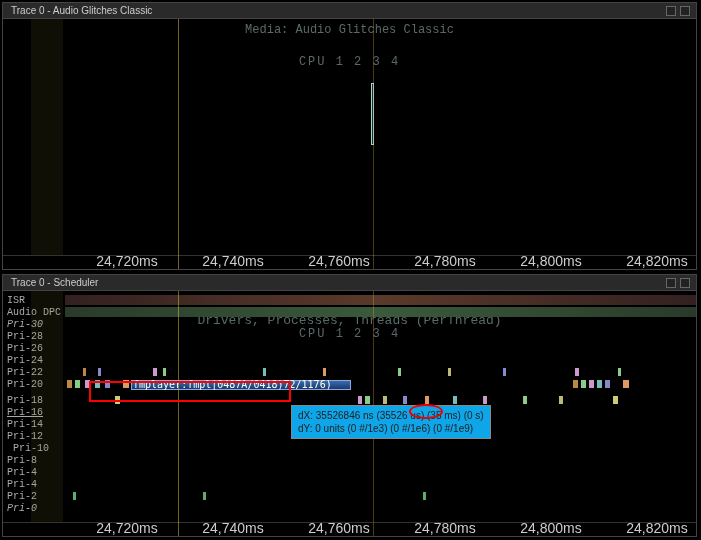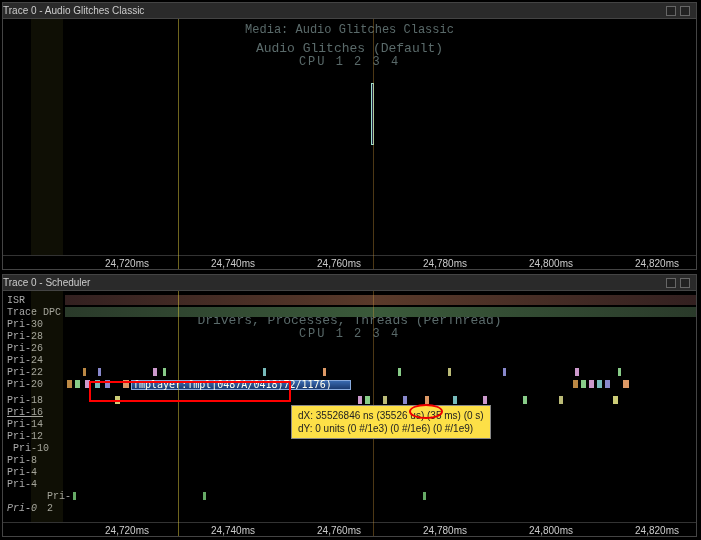--- a/index.html
+++ b/index.html
@@ -1,55 +1,54 @@
 <!DOCTYPE html>
 <html><head>
 <meta charset="utf-8">
 <style>
   * { margin: 0; padding: 0; box-sizing: border-box; }
   body { background: #000; font-family: "Segoe UI", Arial, sans-serif; width: 701px; height: 540px; overflow: hidden; }
   .pane { position: absolute; border: 1px solid #444; background: #000; }
-  .pane-title { height: 16px; background: #2a2a2a; color: #ccc; font-size: 10px; line-height: 16px; padding-left: 0; border-bottom: 1px solid #444; display:flex; align-items:center; justify-content:space-between;}
+  .pane-title { height: 16px; background: #2a2a2a; color: #ccc; font-size: 10px; line-height: 16px; padding-left: 8px; border-bottom: 1px solid #444; display:flex; align-items:center; justify-content:space-between;}
   .title-icons{display:flex;gap:4px;padding-right:6px;}
   .ti{width:10px;height:10px;display:inline-block;border:1px solid #666;background:#222;}
   .overlay-title { position: absolute; width: 100%; text-align: center; color: #5a6a6a; font-family: "Courier New", monospace; pointer-events: none; }
   .overlay1 { top: 20px; font-size: 12px; }
   .overlay2 { top: 38px; font-size: 13px; }
   .overlay3 { top: 52px; font-size: 12px; letter-spacing: 2px; }
   .ruler { position: absolute; bottom: 0; left: 0; right: 0; height: 14px; border-top: 1px solid #333; }
-  .tick { position: absolute; bottom: 0; color: #ccc; font-size: 10px; transform: translateX(-50%); white-space: nowrap; }
+  .tick { position: absolute; bottom: 0; color: #ccc; font-size: 14px; transform: translateX(-50%); white-space: nowrap; }
   .leftcol { position: absolute; left: 0; top: 16px; bottom: 14px; width: 62px; }
   .rowlabel { position: absolute; left: 4px; color: #aaa; font-size: 10px; font-family: "Courier New", monospace; line-height: 12px; }
   .tracks { position: absolute; left: 62px; right: 0; top: 16px; bottom: 14px; }
   .vline-yellow { position: absolute; top: 16px; bottom: 0; width: 1px; background: rgba(220,200,60,0.5); z-index:5;}
   .vline-orange { position: absolute; top: 16px; bottom: 0; width: 1px; background: rgba(220,160,60,0.35); z-index:5;}
   .sel-region { position: absolute; top: 16px; bottom: 14px; background: rgba(120,120,40,0.12); z-index:3;}
   .glitch-mark { position: absolute; width: 3px; border: 1px solid #99ddcc; background: #224; z-index:4;}
   .seg { position: absolute; height: 8px; z-index:4;}
   .bar-long { position: absolute; height: 10px; background: linear-gradient(#3a6ab0,#1a3a70); border:1px solid #88aadd; z-index:4;}
   .bar-text { position:absolute; color:#ffe; font-size:10px; line-height:10px; overflow:hidden; white-space:nowrap; z-index:6; font-family:monospace;}
   .redbox { position: absolute; border: 2px solid #f00; z-index: 7; pointer-events:none;}
-  .tooltip { position: absolute; background: #fde047; border: 1px solid #888; font-size: 10px; color: #222; padding: 3px 6px; line-height: 13px; z-index: 9; font-family:Arial,sans-serif;}
+  .tooltip { position: absolute; background: #0ea5e9; border: 1px solid #888; font-size: 10px; color: #222; padding: 3px 6px; line-height: 13px; z-index: 9; font-family:Arial,sans-serif;}
   .redcircle { position: absolute; border: 2px solid #e00; border-radius: 50%; z-index: 10; pointer-events:none;}
   .isr-band{position:absolute;height:10px;left:0;right:0;background:linear-gradient(90deg,#332020,#5a3a2a,#332020);}
   .dpc-band{position:absolute;height:10px;left:0;right:0;background:linear-gradient(90deg,#2a3a2a,#3a5a3a,#2a3a2a);}
 </style>
 </head>
 <body>
 
 <div id="p1" class="pane" style="left: 2px; top: 2px; width: 695px; height: 268px;">
   <div class="pane-title">
     <span>Trace 0 - Audio Glitches Classic</span>
     <span class="title-icons">
       <span class="ti"></span>
       <span class="ti"></span>
     </span>
   </div>
   <div class="overlay-title overlay1">Media: Audio Glitches Classic</div>
-  <div class="overlay-title overlay2">Audio Glitches (Default)</div>
   <div class="overlay-title overlay3">CPU   1 2 3 4</div>
   <div id="p1sel" class="sel-region" style="left: 28px; width: 32px;"></div>
   <div id="p1y" class="vline-yellow" style="left: 175px;"></div>
   <div id="p1o" class="vline-orange" style="left: 370px;"></div>
   <div id="glitch" class="glitch-mark" style="left: 368px; top: 80px; height: 62px;"></div>
   <div id="p1ruler" class="ruler">
       <span class="tick" style="left: 124px;">24,720ms</span>
       <span class="tick" style="left: 230px;">24,740ms</span>
       <span class="tick" style="left: 336px;">24,760ms</span>
       <span class="tick" style="left: 442px;">24,780ms</span>
@@ -64,36 +63,36 @@
     <span class="title-icons">
       <span class="ti"></span>
       <span class="ti"></span>
     </span>
   </div>
   <div class="overlay-title overlay1">CPU: Scheduler</div>
   <div class="overlay-title overlay2">Drivers, Processes, Threads (PerThread)</div>
   <div class="overlay-title overlay3">CPU   1 2 3 4</div>
   <div id="p2left" class="leftcol">
       <div class="rowlabel" style="top: 4px; font-family: Liberation Mono, monospace;">ISR</div>
-      <div class="rowlabel" style="top: 16px;">Trace DPC</div>
-      <div class="rowlabel" style="top: 28px;">Pri-30</div>
+      <div class="rowlabel" style="top: 16px;">Audio DPC</div>
+      <div class="rowlabel" style="top: 28px; font-style: italic;">Pri-30</div>
       <div class="rowlabel" style="top: 40px;">Pri-28</div>
       <div class="rowlabel" style="top: 52px;">Pri-26</div>
       <div class="rowlabel" style="top: 64px;">Pri-24</div>
       <div class="rowlabel" style="top: 76px;">Pri-22</div>
       <div class="rowlabel" style="top: 88px;">Pri-20</div>
       <div class="rowlabel" style="top: 104px;">Pri-18</div>
       <div class="rowlabel" style="top: 116px; text-decoration: underline;">Pri-16</div>
       <div class="rowlabel" style="top: 128px;">Pri-14</div>
       <div class="rowlabel" style="top: 140px;">Pri-12</div>
       <div class="rowlabel" style="top: 152px; margin-left: 6px;">Pri-10</div>
       <div class="rowlabel" style="top: 164px;">Pri-8</div>
       <div class="rowlabel" style="top: 176px;">Pri-4</div>
       <div class="rowlabel" style="top: 188px;">Pri-4</div>
-      <div class="rowlabel" style="top: 200px; margin-left: 40px;">Pri-2</div>
+      <div class="rowlabel" style="top: 200px;">Pri-2</div>
       <div class="rowlabel" style="top: 212px; font-style: italic;">Pri-0</div>
     </div>
   <div id="p2tracks" class="tracks">
       <div class="isr-band" style="top: 4px;"></div>
       <div class="dpc-band" style="top: 16px;"></div>
       <div class="seg" style="left: 18px; top: 77px; width: 3px; background: rgb(187, 136, 68);"></div>
       <div class="seg" style="left: 33px; top: 77px; width: 3px; background: rgb(136, 136, 204);"></div>
       <div class="seg" style="left: 88px; top: 77px; width: 4px; background: rgb(204, 153, 204);"></div>
       <div class="seg" style="left: 98px; top: 77px; width: 3px; background: rgb(136, 204, 136);"></div>
       <div class="seg" style="left: 198px; top: 77px; width: 3px; background: rgb(119, 187, 187);"></div>

